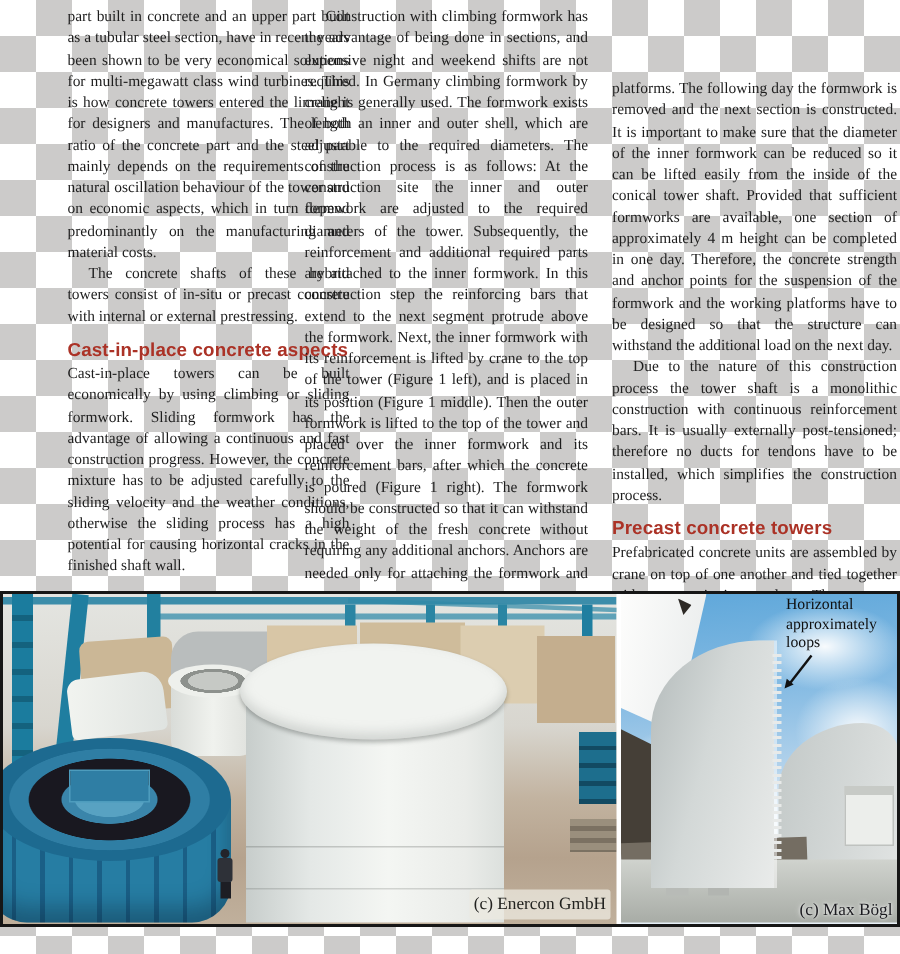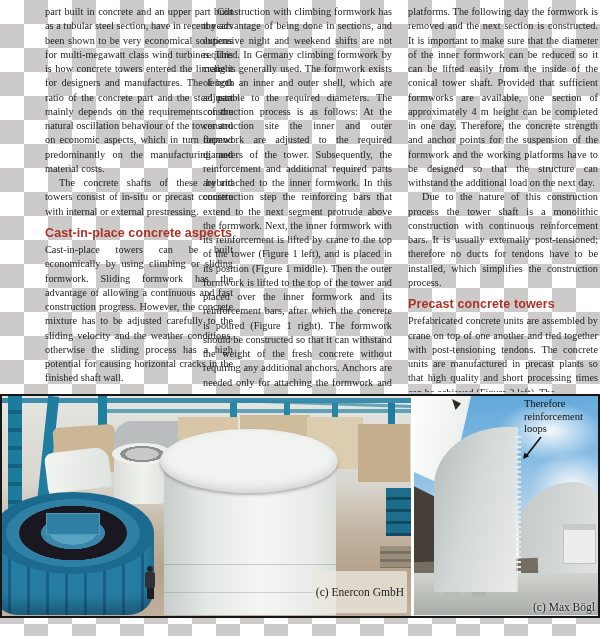--- a/index.html
+++ b/index.html
@@ -7,21 +7,21 @@
   .page{position:relative;width:600px;height:636px;overflow:hidden;
     background-color:#fff;
     background-image:conic-gradient(#cccbca 0 25%, #ffffff 0 50%, #cccbca 0 75%, #ffffff 0);
     background-size:48px 48px;}
 
   
   .col{position:absolute;top:5px;height:387px;overflow:hidden;
     font-size:10.3px;line-height:14.25px;color:#1d1d1d;text-align:justify;}
   .col-1{left:1px;width:188px;padding-left:44px;}
   .col-2{left:203px;width:189px;}
-  .col-3{left:408px;width:190px;}
+  .col-3{left:408px;width:190px;margin-top:48px;}
   .col p{margin:0;}
   .col p.indent{text-indent:14px;}
   .col h2{margin:7px 0 3px 0;font-family:"Liberation Sans",sans-serif;
     font-size:12.5px;font-weight:bold;color:#ab3226;letter-spacing:0.1px;}
 
   
   .figure{position:absolute;left:0;top:394px;width:600px;}
   .photos{display:flex;gap:3px;background:#fff;border:2px solid #161616;
     box-sizing:border-box;width:600px;height:224px;}
   .photo{position:relative;overflow:hidden;height:100%;}
@@ -57,21 +57,21 @@
   .pallets{left:378px;top:150px;width:31px;height:22px;background:repeating-linear-gradient(180deg,#9a8f7d 0 5px,#7b7162 5px 8px);}
   .ring-top{left:-10px;top:96px;width:162px;height:82px;border-radius:50%;
     background:radial-gradient(closest-side,#58a2c2 0 28%,#3a85aa 29% 39%,#191820 40% 66%,#2f7ea4 67% 82%,#1d6a90 83% 100%);}
   .ring-body{left:-10px;top:137px;width:162px;height:82px;border-radius:0 0 26px 26px;
     background:repeating-linear-gradient(90deg,#267da3 0 16px,#1a5f86 16px 19px);box-shadow:inset 0 -10px 14px rgba(10,30,45,.35);}
   .ring-deck{left:45px;top:118px;width:52px;height:20px;background:#2f7ea4;outline:1px solid #4d9cbd;}
   .person-head{left:145px;top:170px;width:6px;height:6px;border-radius:50%;background:#23242a;}
   .person-body{left:143px;top:176px;width:10px;height:16px;border-radius:2px;background:#2e3138;}
   .person-legs{left:145px;top:192px;width:7px;height:11px;background:#1d1e24;}
   .credit{position:absolute;font-family:"Liberation Serif",serif;font-size:11.5px;color:#22221f;}
-  .credit-left{right:4px;bottom:3px;background:rgba(236,233,224,.75);padding:15px 3px;border-radius:2px;}
+  .credit-left{right:4px;bottom:3px;background:rgba(236,233,224,.75);padding:4px 3px;border-radius:2px;}
   .credit-right{right:3px;bottom:3px;color:#1b1b20;text-shadow:0 0 2px rgba(255,255,255,.9),0 0 4px rgba(255,255,255,.7);}
 
   
   .cloud{border-radius:50%;}
   .cloud-1{left:84px;top:6px;width:104px;height:58px;background:radial-gradient(closest-side,rgba(255,255,255,.95),rgba(255,255,255,0));}
   .cloud-2{left:116px;top:56px;width:84px;height:70px;background:radial-gradient(closest-side,rgba(255,255,255,.9),rgba(255,255,255,0));}
   .cloud-3{left:56px;top:116px;width:130px;height:76px;background:radial-gradient(closest-side,rgba(255,255,255,.95),rgba(255,255,255,0));}
   .cloud-4{left:0px;top:90px;width:70px;height:56px;background:radial-gradient(closest-side,rgba(255,255,255,.8),rgba(255,255,255,0));}
   .white-wedge{left:0;top:0;width:60px;height:95px;background:linear-gradient(100deg,#fdfdfc,#e7eaea);
     clip-path:polygon(0 0,95% 0,60% 97%,0 80%);}
@@ -164,21 +164,21 @@
         <div class="art dark-support"></div>
         <div class="art shell-back"></div>
         <div class="art dark-band"></div>
         <div class="art platform"></div>
         <div class="art building"></div>
         <div class="art building-roof"></div>
         <div class="art support-1"></div>
         <div class="art support-2"></div>
         <div class="art shell-main"></div>
         <div class="art loops"></div>
-        <div class="annotation">Therefore reinforcement loops</div>
+        <div class="annotation">Horizontal approximately loops</div>
         <svg class="arrow-svg" viewBox="0 0 28 30">
           <line x1="23" y1="3" x2="9" y2="21" stroke="#111111" stroke-width="1.6"></line>
           <polygon points="5,25 11.1,22.3 6.5,18.5" fill="#111111"></polygon>
         </svg>
         <div class="credit credit-right">(c) Max Bögl</div>
       </div>
 
     </div>
 
   </div>

